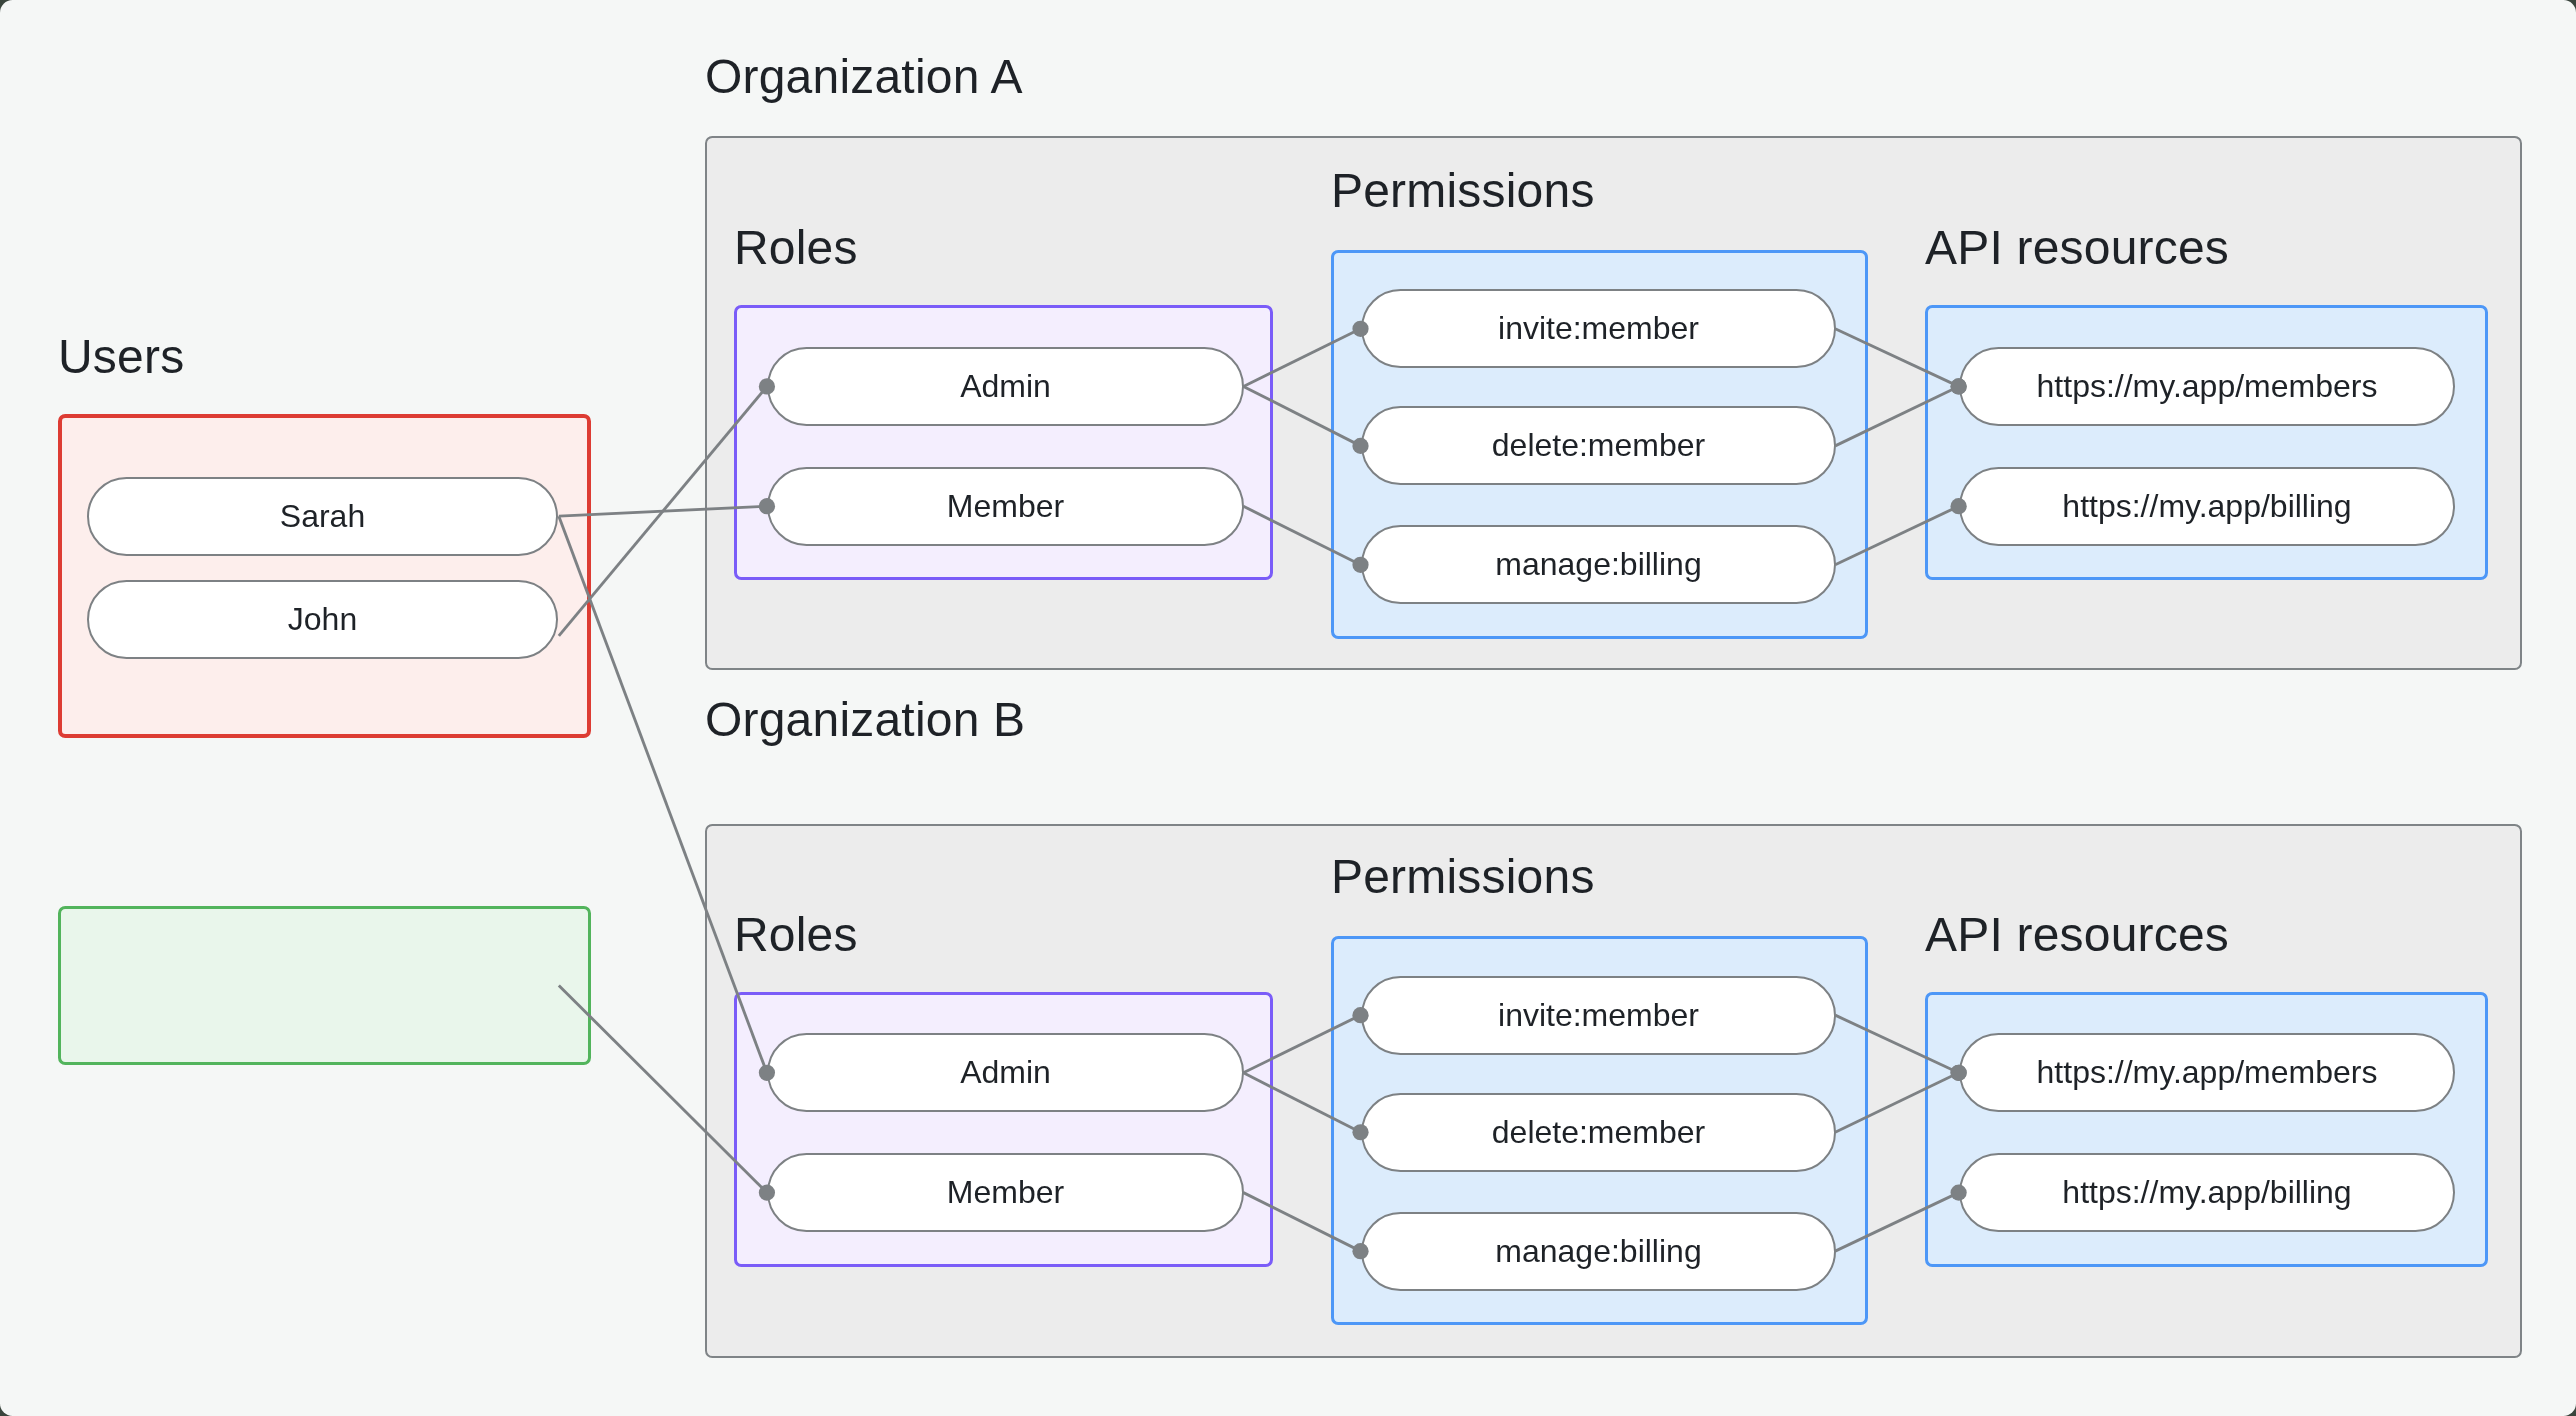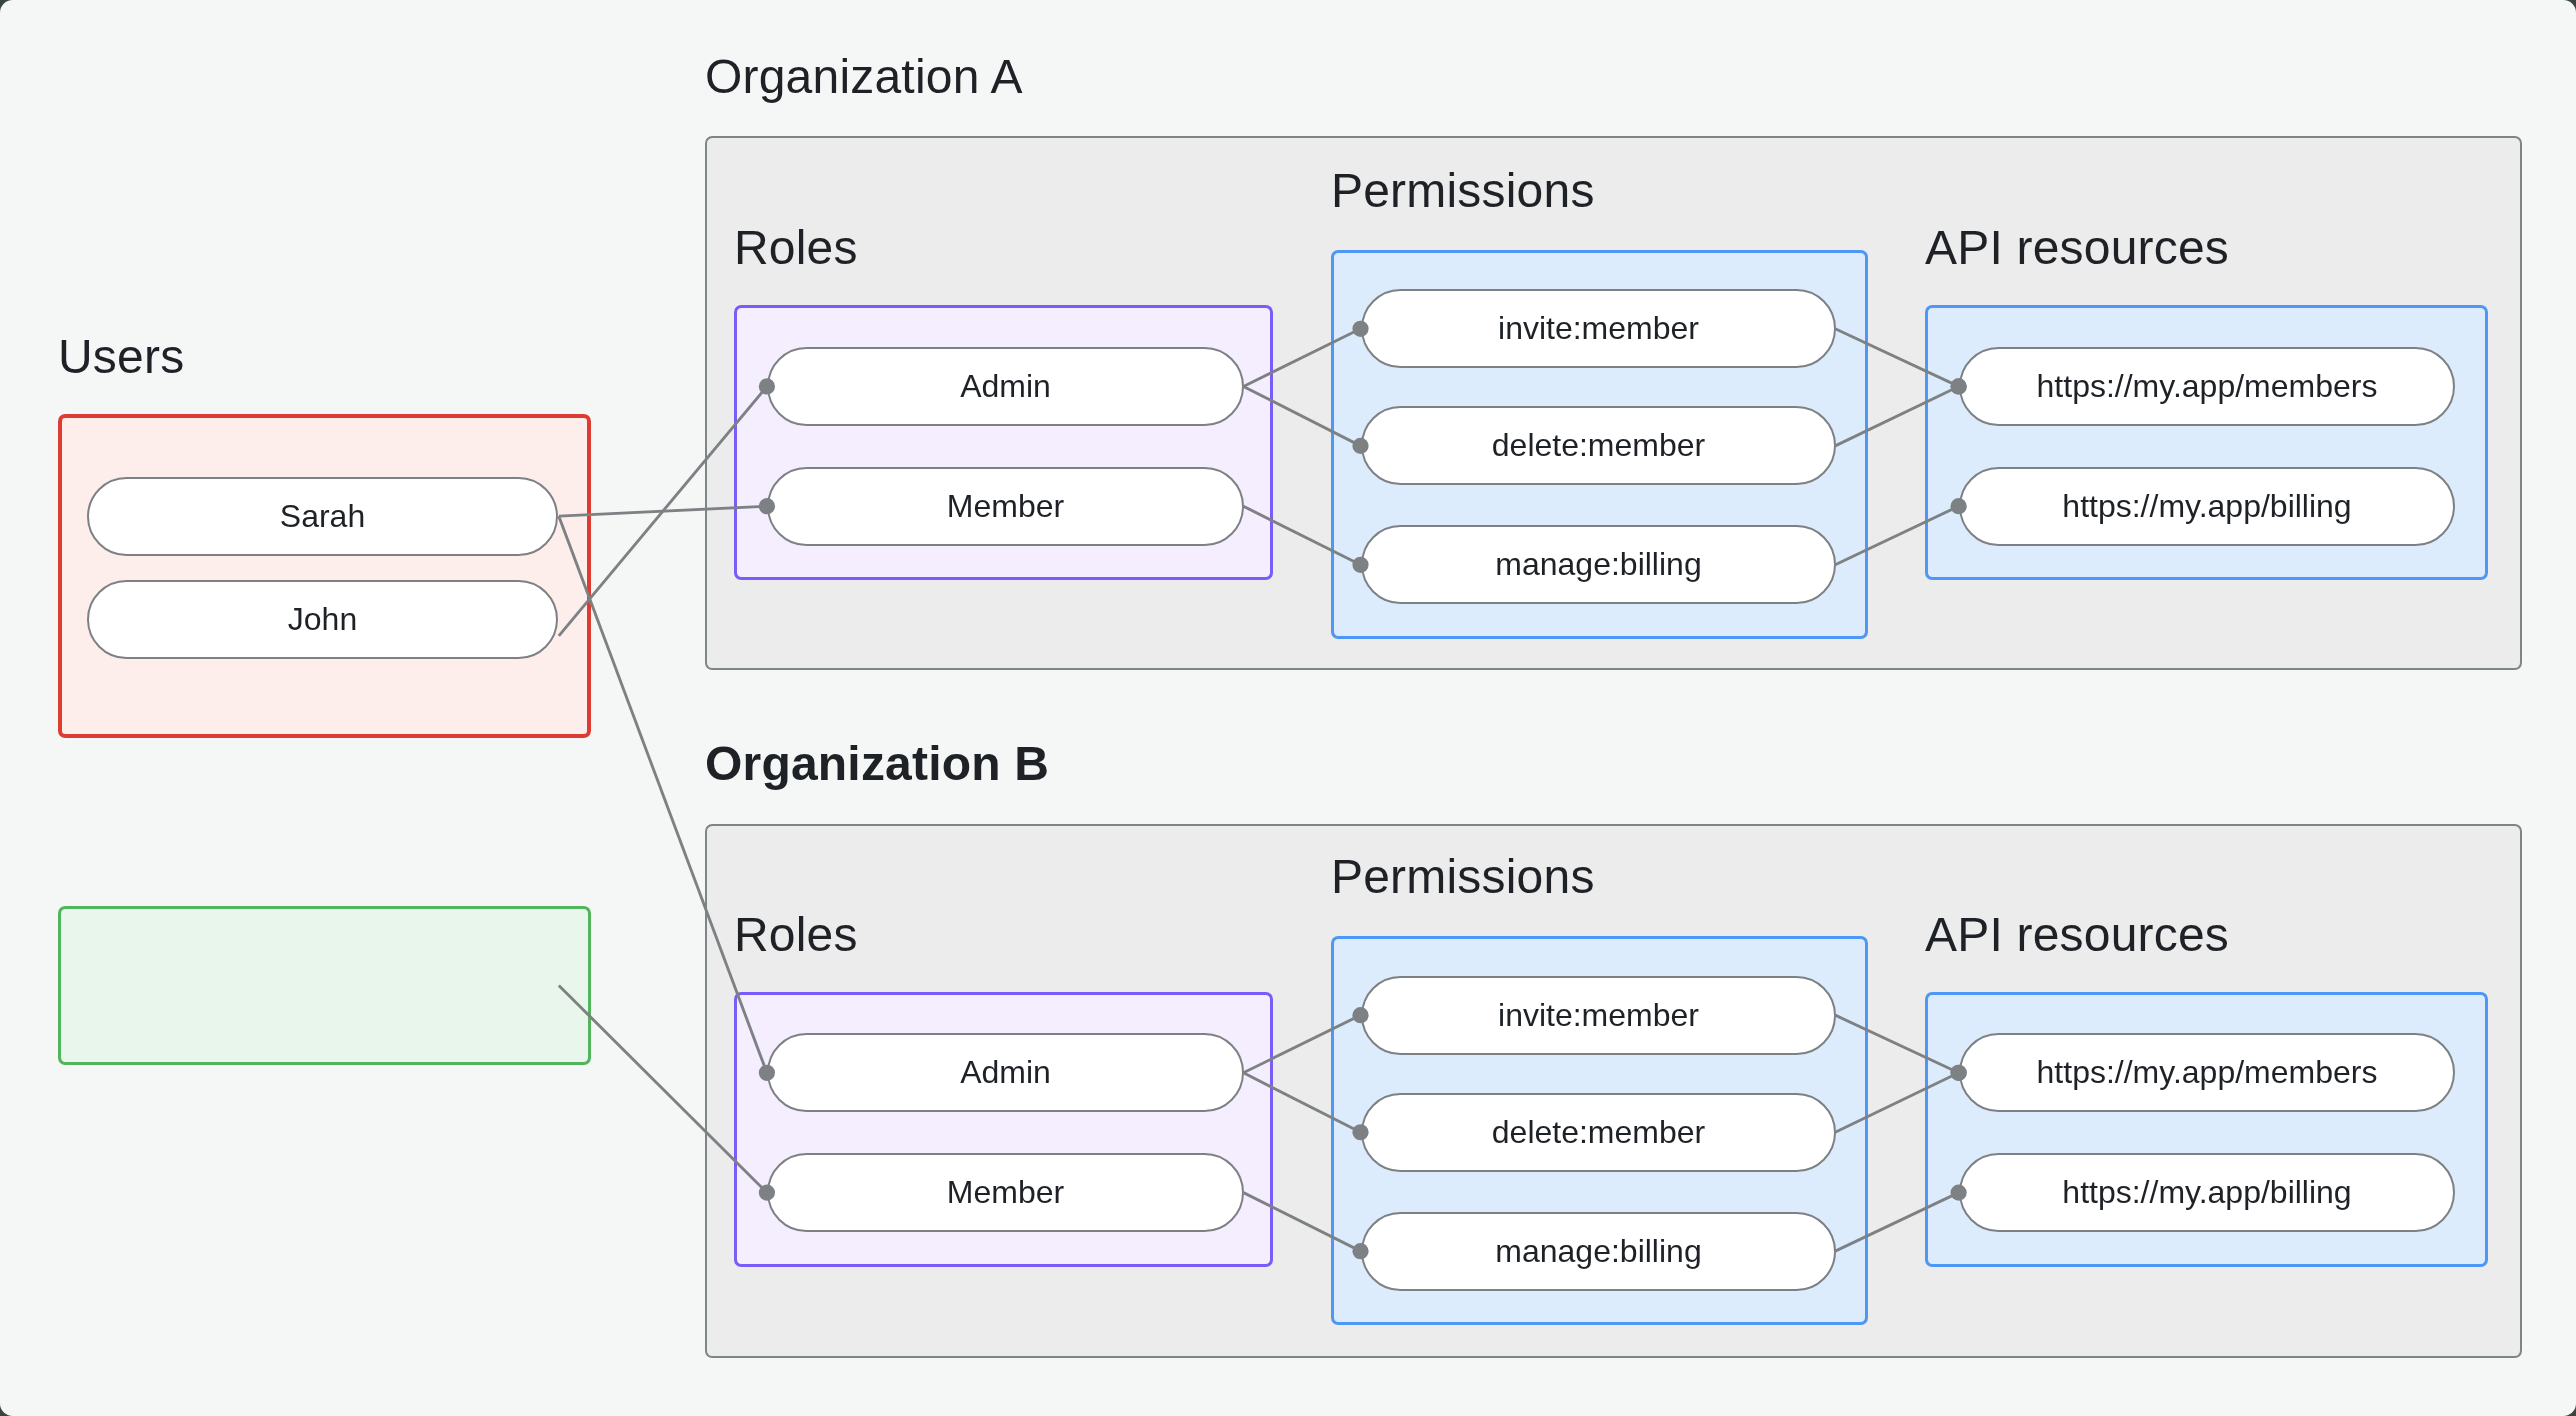--- a/index.html
+++ b/index.html
@@ -41,21 +41,21 @@
   <div class="gbox m2m-box" style="left:58px;top:906px;width:533px;height:159px;"></div>
   <div class="gbox roles-box" style="left:734px;top:305px;width:539px;height:275px;"></div>
   <div class="gbox blue-box" style="left:1331px;top:250px;width:537px;height:389px;"></div>
   <div class="gbox blue-box" style="left:1925px;top:305px;width:563px;height:275px;"></div>
   <div class="gbox roles-box" style="left:734px;top:992px;width:539px;height:275px;"></div>
   <div class="gbox blue-box" style="left:1331px;top:936px;width:537px;height:389px;"></div>
   <div class="gbox blue-box" style="left:1925px;top:992px;width:563px;height:275px;"></div>
 
   <div class="sec-label" style="left:58px;top:332px;">Users</div>
   <div class="sec-label" style="left:705px;top:52px;">Organization A</div>
-  <div class="sec-label" style="left:705px;top:739px;font-weight:bold;">Organization B</div>
+  <div class="sec-label" style="left:705px;top:695px;">Organization B</div>
   <div class="sec-label" style="left:734px;top:223px;">Roles</div>
   <div class="sec-label" style="left:1331px;top:166px;">Permissions</div>
   <div class="sec-label" style="left:1925px;top:223px;">API resources</div>
   <div class="sec-label" style="left:734px;top:910px;">Roles</div>
   <div class="sec-label" style="left:1331px;top:852px;">Permissions</div>
   <div class="sec-label" style="left:1925px;top:910px;">API resources</div>
 
   <div class="pill" style="left:87px;top:477px;width:471px;">Sarah</div>
   <div class="pill" style="left:87px;top:580px;width:471px;">John</div>
 

